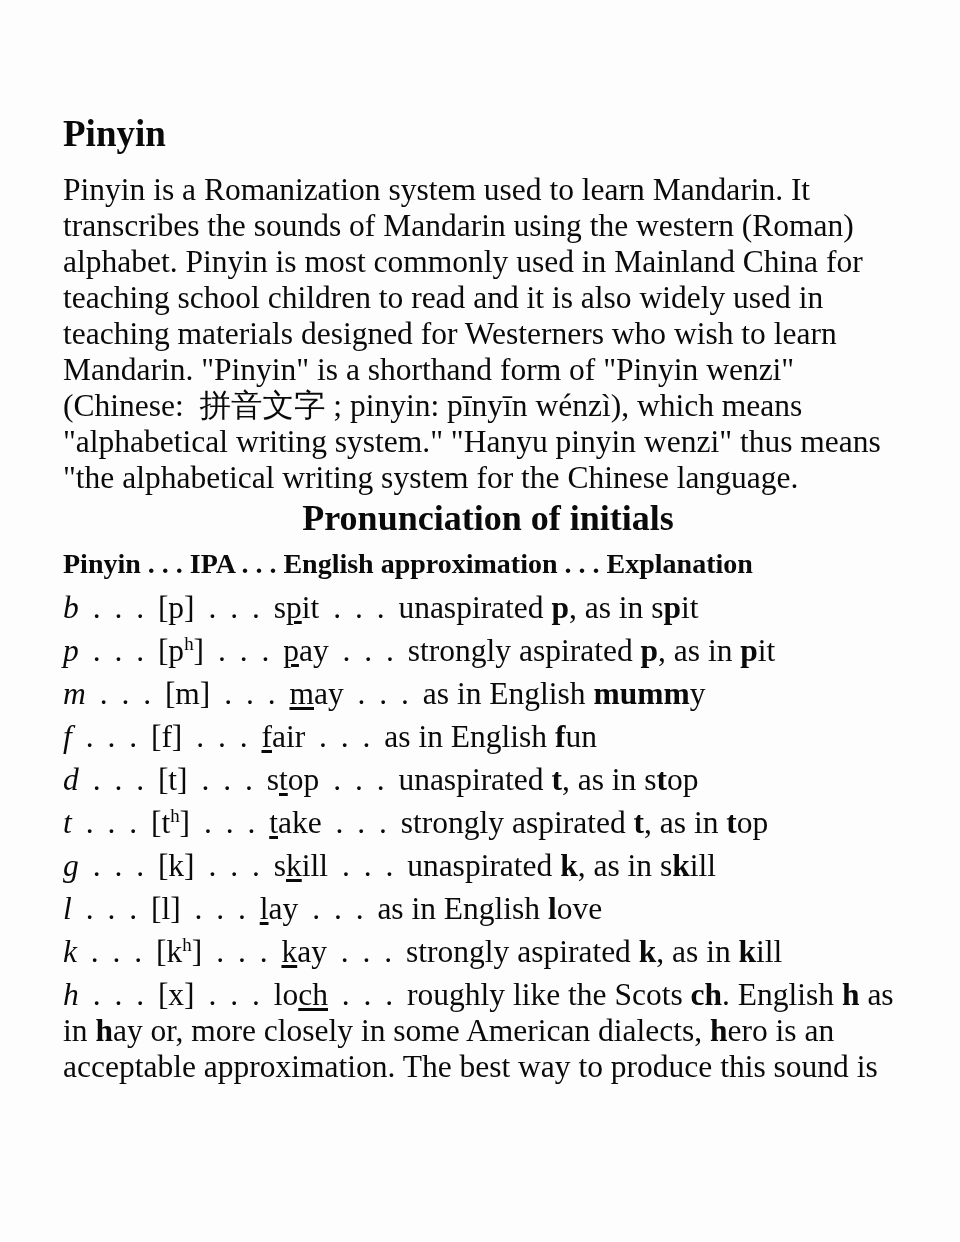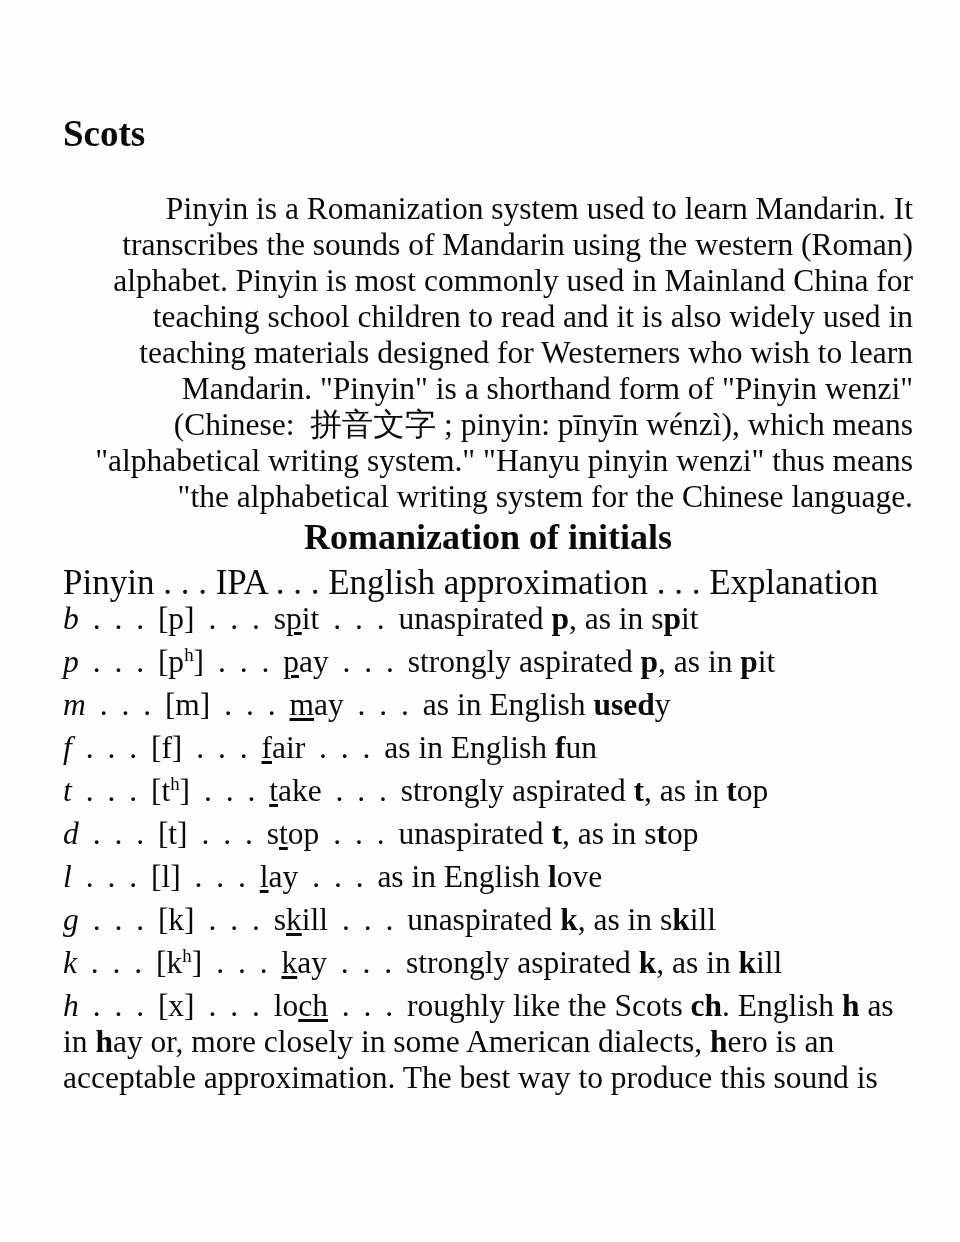--- a/index.html
+++ b/index.html
@@ -20,37 +20,36 @@
     top: 0;
     width: 850px;
   }
   h1.doc-title {
     margin: 115px 0 0 0;
     font-size: 37px;
     line-height: 37px;
     font-weight: bold;
   }
   p.intro {
-    margin: 39px 0 0 0;
+    margin: 20px 0 0 0;
     font-size: 31.5px;
     line-height: 36px;
-    text-align: right;
   }
   h2.section-heading {
     margin: 2px 0 0 0;
     font-size: 36px;
     line-height: 40px;
     font-weight: bold;
     text-align: center;
   }
   .thead {
-    margin: 8px 0 0 0;
-    font-size: 35px;
+    margin: 8px 0 8px 0;
+    font-size: 28px;
     line-height: 36px;
-    font-weight: normal;
+    font-weight: bold;
   }
   .rows {
     margin-top: 0;
   }
   .row {
     font-size: 31.5px;
     line-height: 36px;
     margin: 0 0 7px 0;
   }
   .seg-i { font-style: italic; }
@@ -60,29 +59,29 @@
     font-size: 60%;
     vertical-align: super;
     line-height: 0;
   }
   .seg-sep { word-spacing: 6px; }
 </style>
 </head>
 <body>
 
 <div class="page">
-  <h1 class="doc-title">Scots</h1>
+  <h1 class="doc-title">Pinyin</h1>
   <p class="intro">Pinyin is a Romanization system used to learn Mandarin. It transcribes the sounds of Mandarin using the western (Roman) alphabet. Pinyin is most commonly used in Mainland China for teaching school children to read and it is also widely used in teaching materials designed for Westerners who wish to learn Mandarin. "Pinyin" is a shorthand form of "Pinyin wenzi" (Chinese: &nbsp;拼音文字 ; pinyin: pīnyīn wénzì), which means "alphabetical writing system." "Hanyu pinyin wenzi" thus means "the alphabetical writing system for the Chinese language.</p>
-  <h2 class="section-heading">Romanization of initials</h2>
+  <h2 class="section-heading">Pronunciation of initials</h2>
   <div class="thead">Pinyin . . . IPA . . . English approximation . . . Explanation</div>
   <div class="rows" id="rows">
       <div class="row"><span class="seg-i">b</span><span class="seg-sep"> . . . </span><span>[p]</span><span class="seg-sep"> . . . </span><span>s</span><span class="seg-u">p</span><span>it</span><span class="seg-sep"> . . . </span><span>unaspirated </span><span class="seg-b">p</span><span>, as in s</span><span class="seg-b">p</span><span>it</span></div>
       <div class="row"><span class="seg-i">p</span><span class="seg-sep"> . . . </span><span>[p</span><sup class="seg-sup">h</sup><span>]</span><span class="seg-sep"> . . . </span><span class="seg-u">p</span><span>ay</span><span class="seg-sep"> . . . </span><span>strongly aspirated </span><span class="seg-b">p</span><span>, as in </span><span class="seg-b">p</span><span>it</span></div>
-      <div class="row"><span class="seg-i">m</span><span class="seg-sep"> . . . </span><span>[m]</span><span class="seg-sep"> . . . </span><span class="seg-u">m</span><span>ay</span><span class="seg-sep"> . . . </span><span>as in English </span><span class="seg-b">used</span><span>y</span></div>
+      <div class="row"><span class="seg-i">m</span><span class="seg-sep"> . . . </span><span>[m]</span><span class="seg-sep"> . . . </span><span class="seg-u">m</span><span>ay</span><span class="seg-sep"> . . . </span><span>as in English </span><span class="seg-b">mumm</span><span>y</span></div>
       <div class="row"><span class="seg-i">f</span><span class="seg-sep"> . . . </span><span>[f]</span><span class="seg-sep"> . . . </span><span class="seg-u">f</span><span>air</span><span class="seg-sep"> . . . </span><span>as in English </span><span class="seg-b">f</span><span>un</span></div>
+      <div class="row"><span class="seg-i">d</span><span class="seg-sep"> . . . </span><span>[t]</span><span class="seg-sep"> . . . </span><span>s</span><span class="seg-u">t</span><span>op</span><span class="seg-sep"> . . . </span><span>unaspirated </span><span class="seg-b">t</span><span>, as in s</span><span class="seg-b">t</span><span>op</span></div>
       <div class="row"><span class="seg-i">t</span><span class="seg-sep"> . . . </span><span>[t</span><sup class="seg-sup">h</sup><span>]</span><span class="seg-sep"> . . . </span><span class="seg-u">t</span><span>ake</span><span class="seg-sep"> . . . </span><span>strongly aspirated </span><span class="seg-b">t</span><span>, as in </span><span class="seg-b">t</span><span>op</span></div>
-      <div class="row"><span class="seg-i">d</span><span class="seg-sep"> . . . </span><span>[t]</span><span class="seg-sep"> . . . </span><span>s</span><span class="seg-u">t</span><span>op</span><span class="seg-sep"> . . . </span><span>unaspirated </span><span class="seg-b">t</span><span>, as in s</span><span class="seg-b">t</span><span>op</span></div>
+      <div class="row"><span class="seg-i">g</span><span class="seg-sep"> . . . </span><span>[k]</span><span class="seg-sep"> . . . </span><span>s</span><span class="seg-u">k</span><span>ill</span><span class="seg-sep"> . . . </span><span>unaspirated </span><span class="seg-b">k</span><span>, as in s</span><span class="seg-b">k</span><span>ill</span></div>
       <div class="row"><span class="seg-i">l</span><span class="seg-sep"> . . . </span><span>[l]</span><span class="seg-sep"> . . . </span><span class="seg-u">l</span><span>ay</span><span class="seg-sep"> . . . </span><span>as in English </span><span class="seg-b">l</span><span>ove</span></div>
-      <div class="row"><span class="seg-i">g</span><span class="seg-sep"> . . . </span><span>[k]</span><span class="seg-sep"> . . . </span><span>s</span><span class="seg-u">k</span><span>ill</span><span class="seg-sep"> . . . </span><span>unaspirated </span><span class="seg-b">k</span><span>, as in s</span><span class="seg-b">k</span><span>ill</span></div>
       <div class="row"><span class="seg-i">k</span><span class="seg-sep"> . . . </span><span>[k</span><sup class="seg-sup">h</sup><span>]</span><span class="seg-sep"> . . . </span><span class="seg-u">k</span><span>ay</span><span class="seg-sep"> . . . </span><span>strongly aspirated </span><span class="seg-b">k</span><span>, as in </span><span class="seg-b">k</span><span>ill</span></div>
       <div class="row"><span class="seg-i">h</span><span class="seg-sep"> . . . </span><span>[x]</span><span class="seg-sep"> . . . </span><span>lo</span><span class="seg-u">ch</span><span class="seg-sep"> . . . </span><span>roughly like the Scots </span><span class="seg-b">ch</span><span>. English </span><span class="seg-b">h</span><span> as in </span><span class="seg-b">h</span><span>ay or, more closely in some American dialects, </span><span class="seg-b">h</span><span>ero is an acceptable approximation. The best way to produce this sound is</span></div>
     </div>
 </div>
 
 </body></html>

